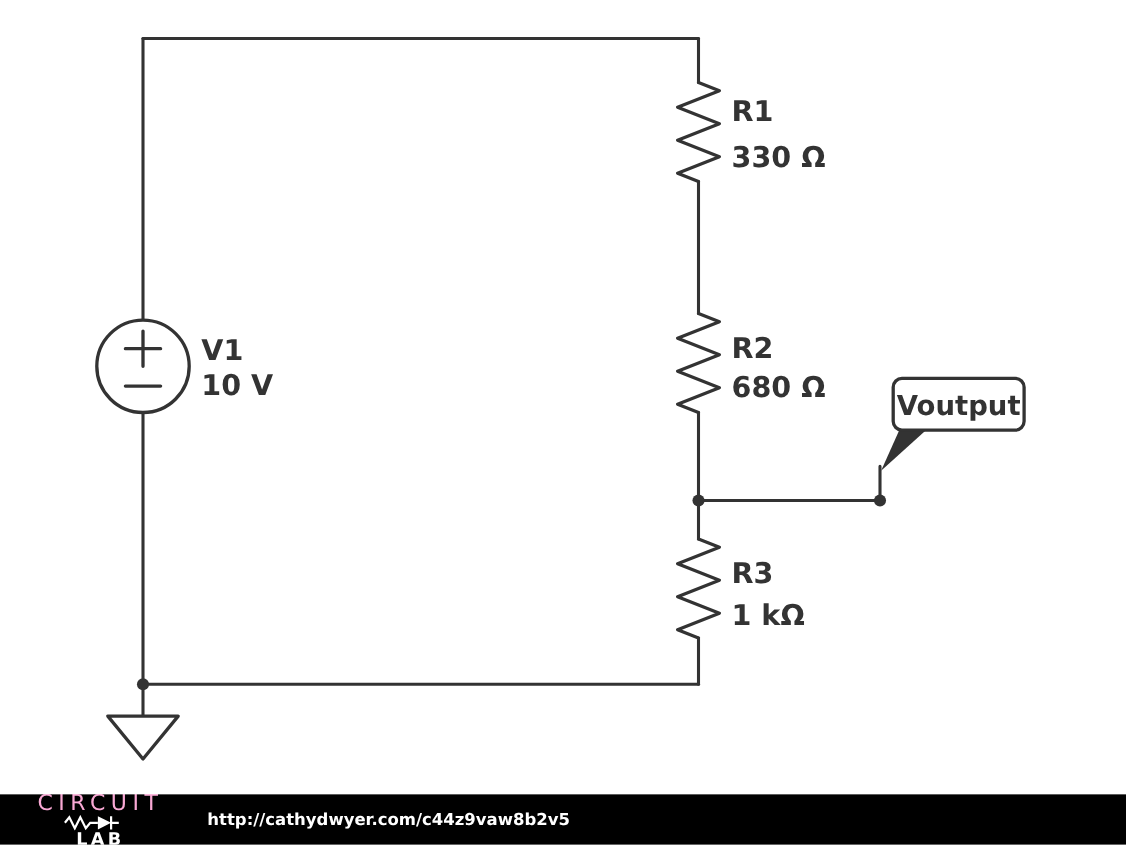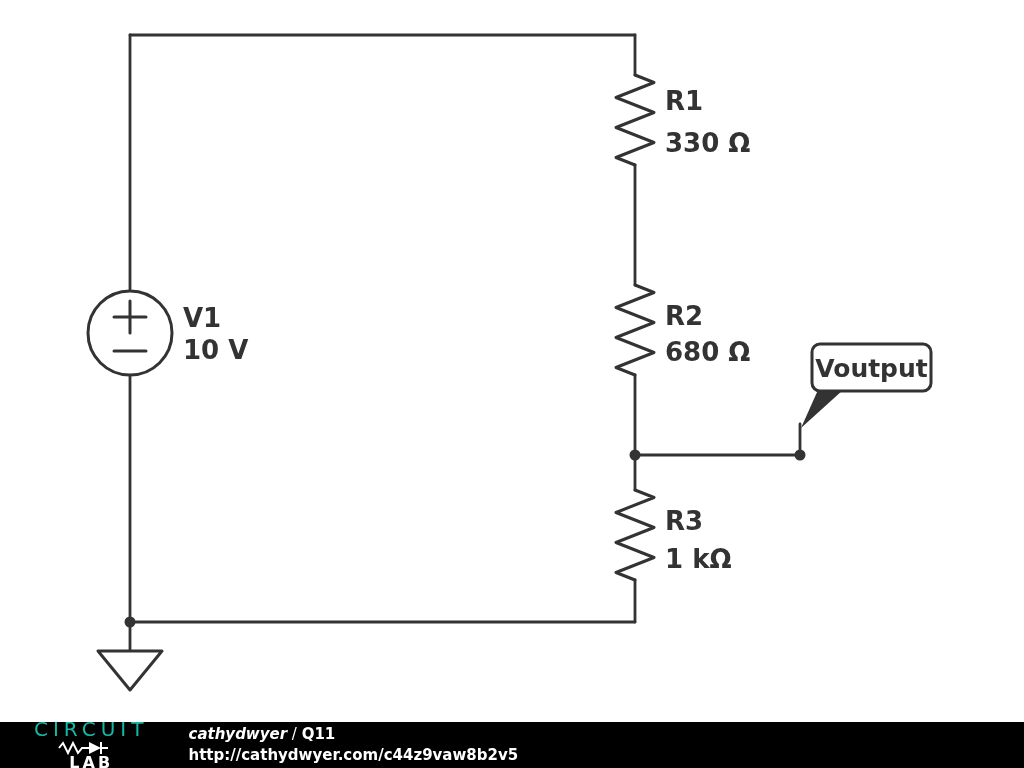--- a/index.html
+++ b/index.html
@@ -44,21 +44,21 @@
     margin-left: 34px;
     display: flex;
     flex-direction: column;
     line-height: 1;
     user-select: none;
   }
   .brand-top {
     font-size: 20px;
     letter-spacing: 5px;
     font-weight: normal;
-    color: #14b8a6;
+    color: #f9a8d4;
   }
   .brand-bottom {
     display: flex;
     align-items: center;
     margin-top: 2px;
     flex-direction: column;
   }
   .brand-glyph { display: block; margin-right: 3px; }
   .brand-lab {
     font-size: 16px;
@@ -143,18 +143,15 @@
       <svg class="brand-glyph" width="64" height="14" viewBox="0 0 64 14">
         <path d="M1,7 L5,2 L10,12 L15,2 L20,12 L24,7 H31" stroke="#ffffff" stroke-width="2" fill="none"></path>
         <polygon points="31,1 31,13 43,7" fill="#ffffff"></polygon>
         <line x1="43" y1="1" x2="43" y2="13" stroke="#ffffff" stroke-width="2"></line>
         <line x1="43" y1="7" x2="50" y2="7" stroke="#ffffff" stroke-width="2"></line>
       </svg>
       <span class="brand-lab">LAB</span>
     </div>
   </div>
   <div class="meta">
-    <div>
-      <span class="meta-author">cathydwyer</span><span class="meta-sep"> / </span><span class="meta-title">Q11</span>
-    </div>
     <div class="meta-url">http://cathydwyer.com/c44z9vaw8b2v5</div>
   </div>
 </div>
 
 </body></html>

